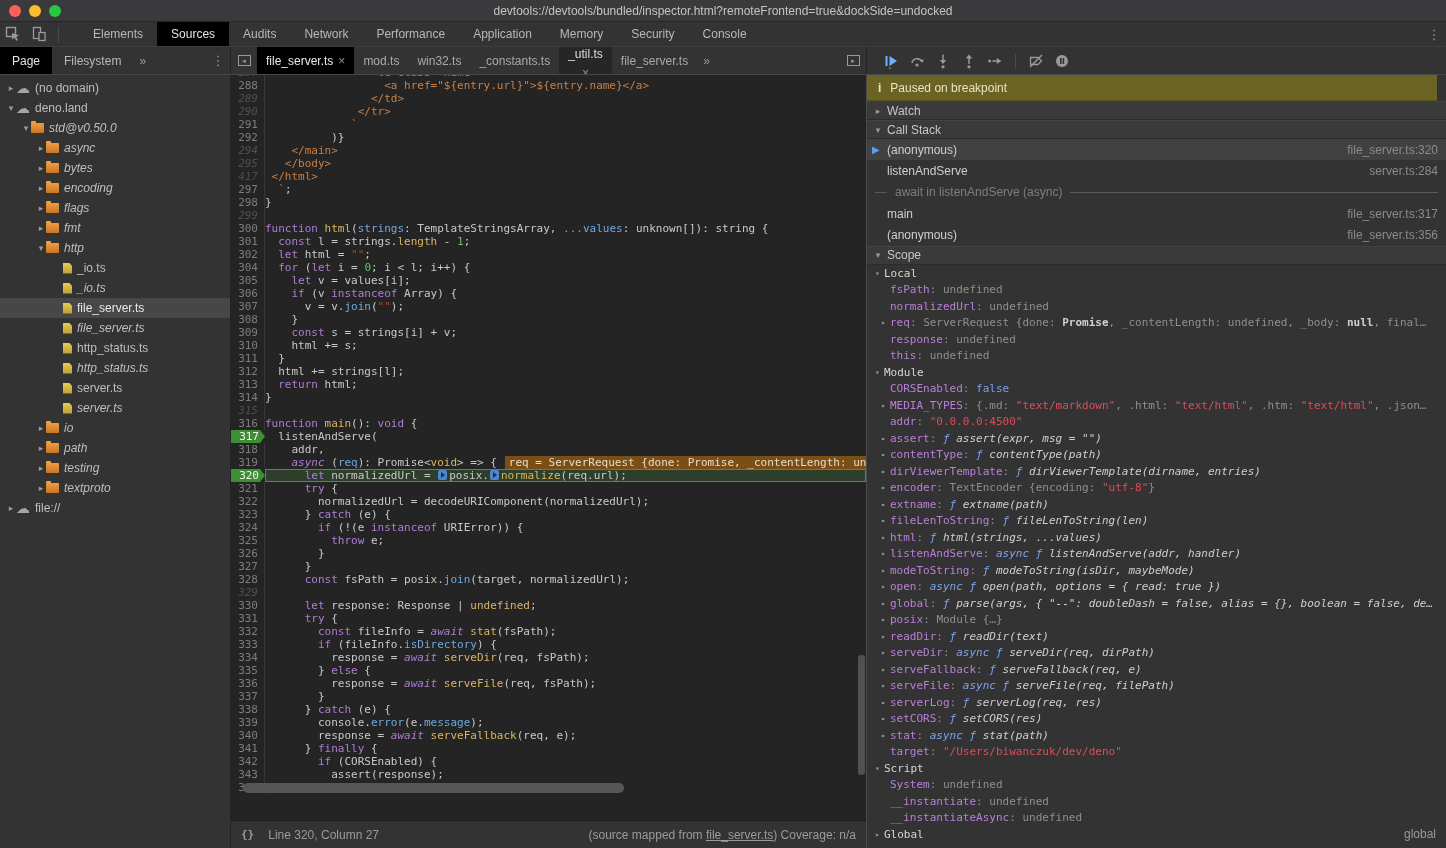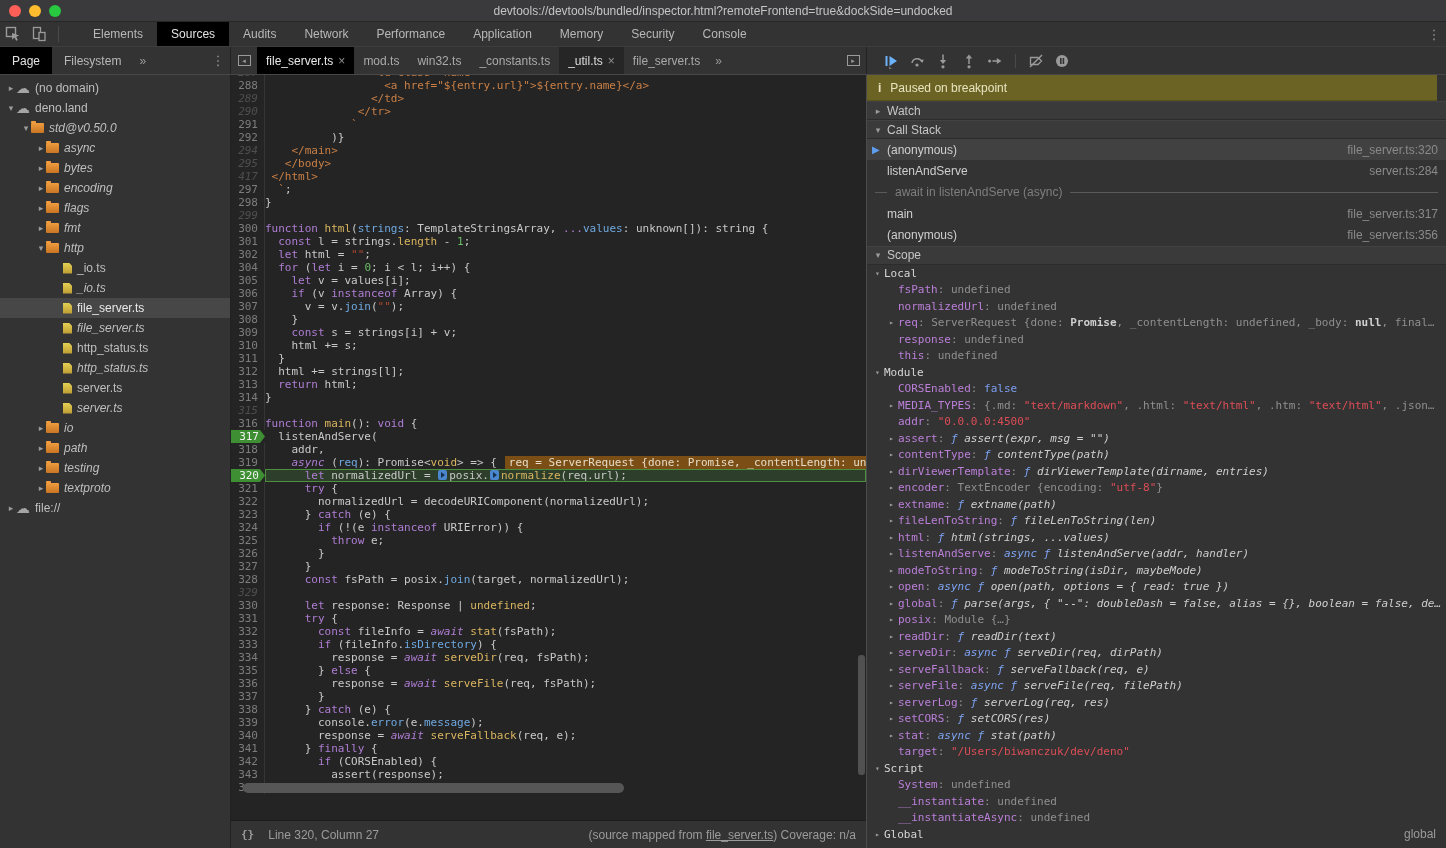--- a/index.html
+++ b/index.html
@@ -23,21 +23,21 @@
   .subbar { height:28px; background:#333; display:flex; border-bottom:1px solid #474747; }
   .nav-tabs { width:231px; display:flex; align-items:stretch; border-right:1px solid #222; }
   .nav-tab { padding:0 12px; display:flex; align-items:center; font-size:12px; color:#b8b8b8; }
   .nav-tab.active { background:#000; color:#e3e3e3; }
   .chev-more { color:#9a9a9a; font-size:12px; display:flex; align-items:center; padding:0 6px; }
   .etabs { width:635px; display:flex; align-items:stretch; overflow:hidden; }
   .sq-ic { width:26px; display:flex; align-items:center; justify-content:center; color:#9a9a9a; }
   .sq-ic .box { width:13px; height:11px; border:1px solid #9a9a9a; font-size:7px; line-height:9px; text-align:center; color:#9a9a9a; }
   .etab { padding:0 9px; display:flex; align-items:center; gap:5px; font-size:12px; color:#aaa; white-space:nowrap; }
   .etab.active { background:#000; color:#e8e8e8; }
-  .etab.semi { background:#262626; color:#ddd; }
+  .etab.semi { background:#262626; color:#ddd;flex-direction:column; }
   .etab .x { color:#8f8f8f; font-size:12px; }
   .dbg-toolbar { flex:1; display:flex; align-items:center; gap:2px; padding-left:12px; border-left:1px solid #222; }
   .dbg-btn { width:24px; height:22px; display:flex; align-items:center; justify-content:center; }
   .dbg-sep { width:1px; height:14px; background:#4a4a4a; margin:0 6px; }
 
   .content { display:flex; height:773px; }
 
   
   .sidebar { width:231px; background:#333; border-right:1px solid #222; padding-top:3px; overflow:hidden; }
   .trow { height:20px; display:flex; align-items:center; font-size:12px; color:#bfbfbf; white-space:nowrap; }
@@ -87,21 +87,21 @@
   .cs-row.active { background:#414141; }
   .cs-row .pc { position:absolute; left:5px; color:#5f9ff2; font-size:10px; }
   .cs-row .loc { margin-left:auto; color:#8a8a8a; }
   .cs-async { height:21.4px; display:flex; align-items:center; color:#7e7e7e; font-size:12px; gap:8px; padding:0 8px; }
   .cs-async .ln { height:1px; background:#5a5a5a; flex:none; width:12px; }
   .cs-async .ln.grow { flex:1; width:auto; }
   .scope-rows { flex:1; overflow:hidden; }
   .srow { height:16.5px; display:flex; align-items:center; font:11px "DejaVu Sans Mono", monospace; white-space:pre; overflow:hidden; }
   .srow .arr { width:9px; flex:none; font-size:8px; color:#9a9a9a; text-align:left; }
   .srow.sec { padding-left:8px; color:#d6d6d6; }
-  .srow.child { padding-left:22px; color:#8f8f8f; }
+  .srow.child { padding-left:14px; color:#8f8f8f; }
   .srow .nm { color:#bb7fd9; }
   .sv-g{color:#8f8f8f} .sv-b{color:#cfcfcf;font-weight:bold} .sv-s{color:#dd4d57}
   .sv-kb{color:#7d9ff0} .sv-fn{color:#7da3f2;font-style:italic} .sv-sig{color:#cfcfcf;font-style:italic}
   .srow .right { margin-left:auto; padding-right:10px; color:#9a9a9a; font-family:"Liberation Sans",sans-serif; font-size:12px; }
   svg { display:block; }
 </style>
 </head>
 <body>
 
 <div class="titlebar">

